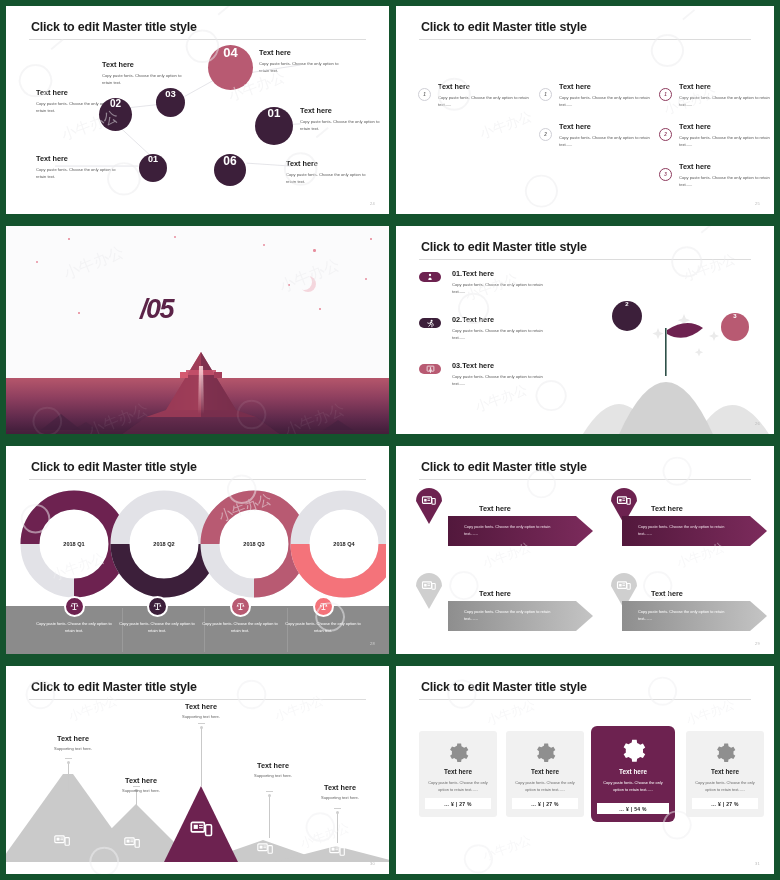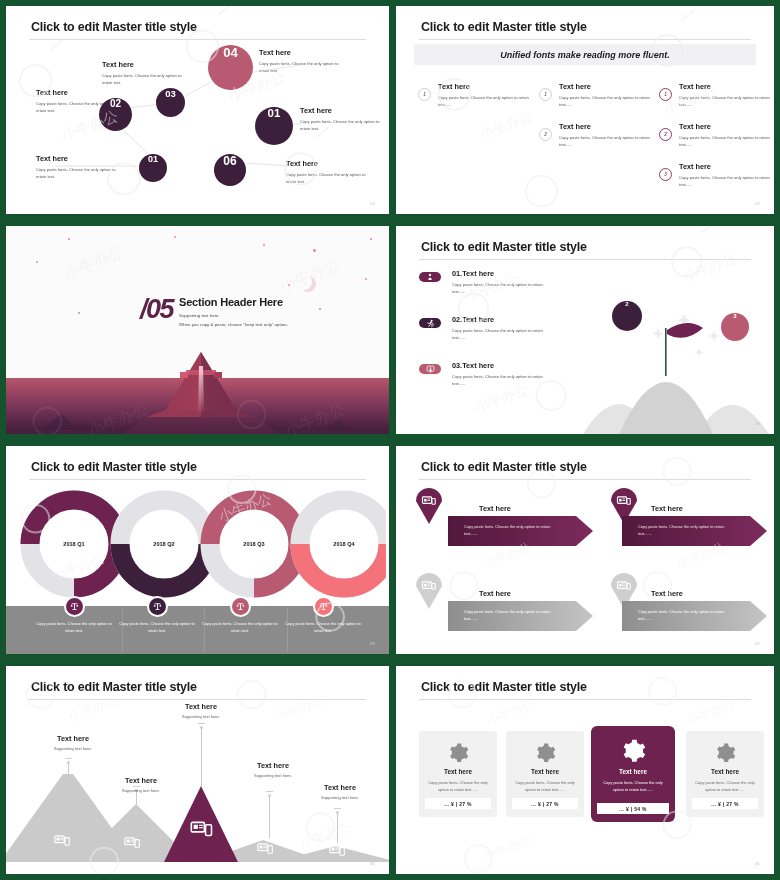--- a/index.html
+++ b/index.html
@@ -215,23 +215,20 @@
         <path d="M150 175 a16 16 0 1 0 .1 0"></path>
       </g>
       <g fill="#ececee" font-size="14" font-family="DejaVu Sans" transform="rotate(-20 120 120)">
         <text x="85" y="125">小牛办公</text>
         </g>
       <g fill="#ececee" font-size="14" font-family="DejaVu Sans" transform="rotate(-20 310 95)">
         <text x="275" y="100">小牛办公</text>
         </g>
     </svg>
 
-    <div class="banner">
-      <span>Unified fonts make reading more fluent.</span>
-    </div>
 
     <div class="numc" style="left:22px; top:82px;">
       <span>1</span>
       </div>
     <div style="position:absolute;left:42px;top:76px;width:96px">
       <div class="h-sm">Text here</div>
       <div class="b-sm" style="margin-top:3px">Copy paste fonts. Choose the only option to retain text......</div>
     </div>
 
     <div class="numc" style="left:143px; top:82px;">
@@ -333,25 +330,20 @@
       <rect x="208" y="28" width="8" height="6" fill="#a43e5a"></rect>
       <polygon points="193,22 197,22 198,70 192,70" fill="url(#glow)"></polygon>
       <polygon points="140,73 250,73 290,102 100,102" fill="#6e2e4d" opacity=".35"></polygon>
       <path d="M35 86 L55 70 L75 86 Z" fill="#3f1f3c" opacity=".55"></path>
       <path d="M60 90 L80 78 L98 90 Z" fill="#3f1f3c" opacity=".35"></path>
       <path d="M315 88 L332 76 L350 88 Z" fill="#3f1f3c" opacity=".45"></path>
       <rect x="0" y="86" width="390" height="16" fill="#5a2745" opacity=".25"></rect>
     </svg>
 
     <div class="s3num" style="left:134px; top:68px; z-index:6;">/05</div>
-    <div style="position:absolute;left:173px;top:70px;z-index:6">
-      <div style="font-size:11px;font-weight:bold;color:#1c1c1c;letter-spacing:-.2px">Section Header Here</div>
-      <div style="font-size:4.4px;color:#4a4a4a;margin-top:5px">Supporting text here.</div>
-      <div style="font-size:4.4px;color:#4a4a4a;margin-top:4px">When you copy &amp; paste, choose "keep text only" option.</div>
-    </div>
   </div>
 
   <div class="slide">
     <div class="title">Click to edit Master title style</div>
     <div class="title-rule"></div>
 
     <svg class="wm" viewBox="0 0 390 220">
       <g fill="none" stroke="#ececee" stroke-width="2">
         <path d="M80 70 a15 15 0 1 0 .1 0"></path>
         <path d="M300 22 a15 15 0 1 0 .1 0 M315 7 l11 -9"></path>

